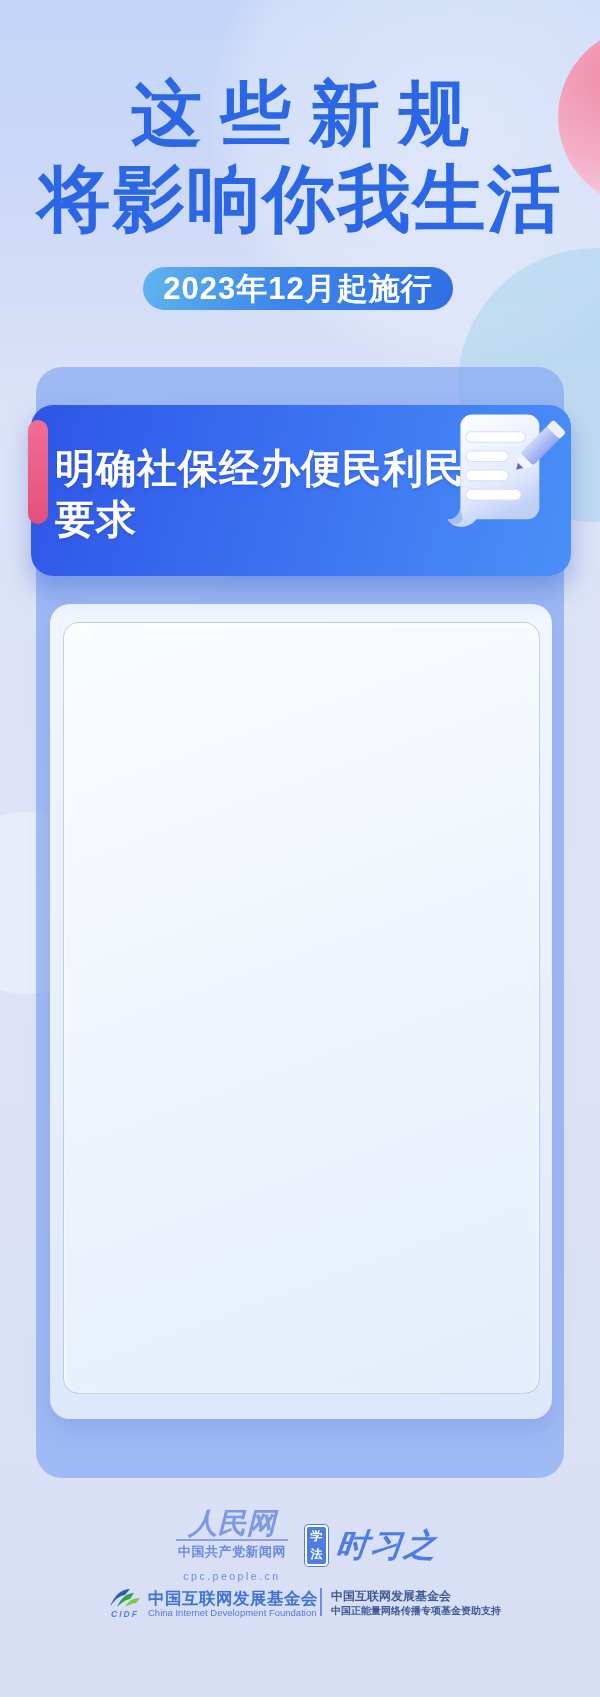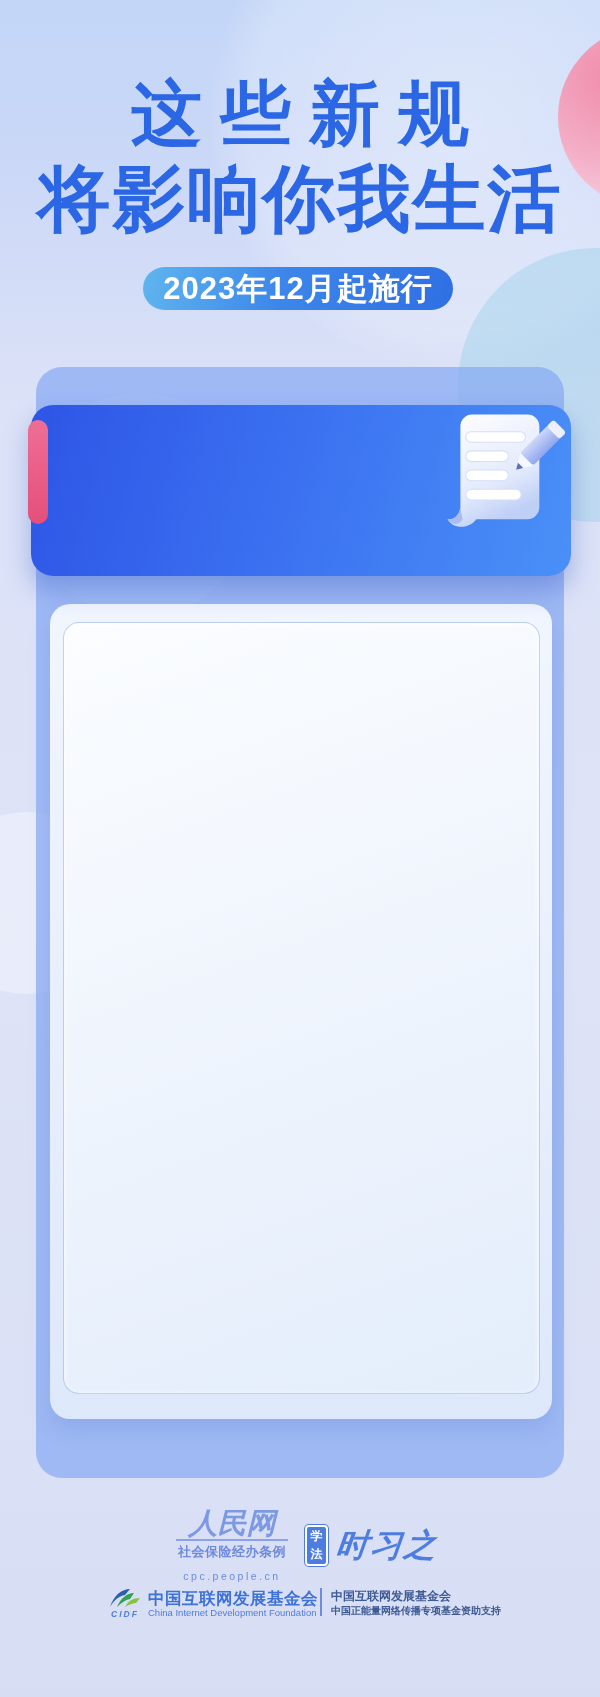--- a/index.html
+++ b/index.html
@@ -103,20 +103,24 @@
     <div id="title-line1">这些新规</div>
     <div id="title-line2">将影响你我生活</div>
   </div>
 
   <div id="date-badge">2023年12月起施行</div>
 
   <div id="blue-panel"></div>
 
   <div id="section-card"></div>
   <div id="section-accent-bar"></div>
+  <div id="section-heading">
+    <div>明确社保经办便民利民</div>
+    <div>要求</div>
+  </div>
 
   <svg id="doc-icon" viewBox="0 0 120 125">
     <defs>
       <linearGradient id="paperGrad" x1="0" y1="0" x2="0.4" y2="1">
         <stop offset="0" stop-color="#ffffff"></stop>
         <stop offset="0.7" stop-color="#e3eafc"></stop>
         <stop offset="1" stop-color="#bfd0f6"></stop>
       </linearGradient>
       <linearGradient id="pencilGrad" x1="0" y1="0" x2="1" y2="0">
         <stop offset="0" stop-color="#cdd7f8"></stop>
@@ -137,21 +141,21 @@
     </g>
   </svg>
 
   <div id="outer-card"></div>
   <div id="inner-card"></div>
 
   <div id="footer-brands">
     <div id="people-net">
       <div id="people-script">人民网</div>
       <div id="people-divider"></div>
-      <div id="people-sitename">社会保险经办条例</div>
+      <div id="people-sitename">中国共产党新闻网</div>
       <div id="people-url">cpc.people.cn</div>
     </div>
     <div id="xuefa-badge">
       <span>学</span>
       <span>法</span>
     </div>
     <div id="shixizhi">时习之</div>
   </div>
 
   <div id="foundation-row">

